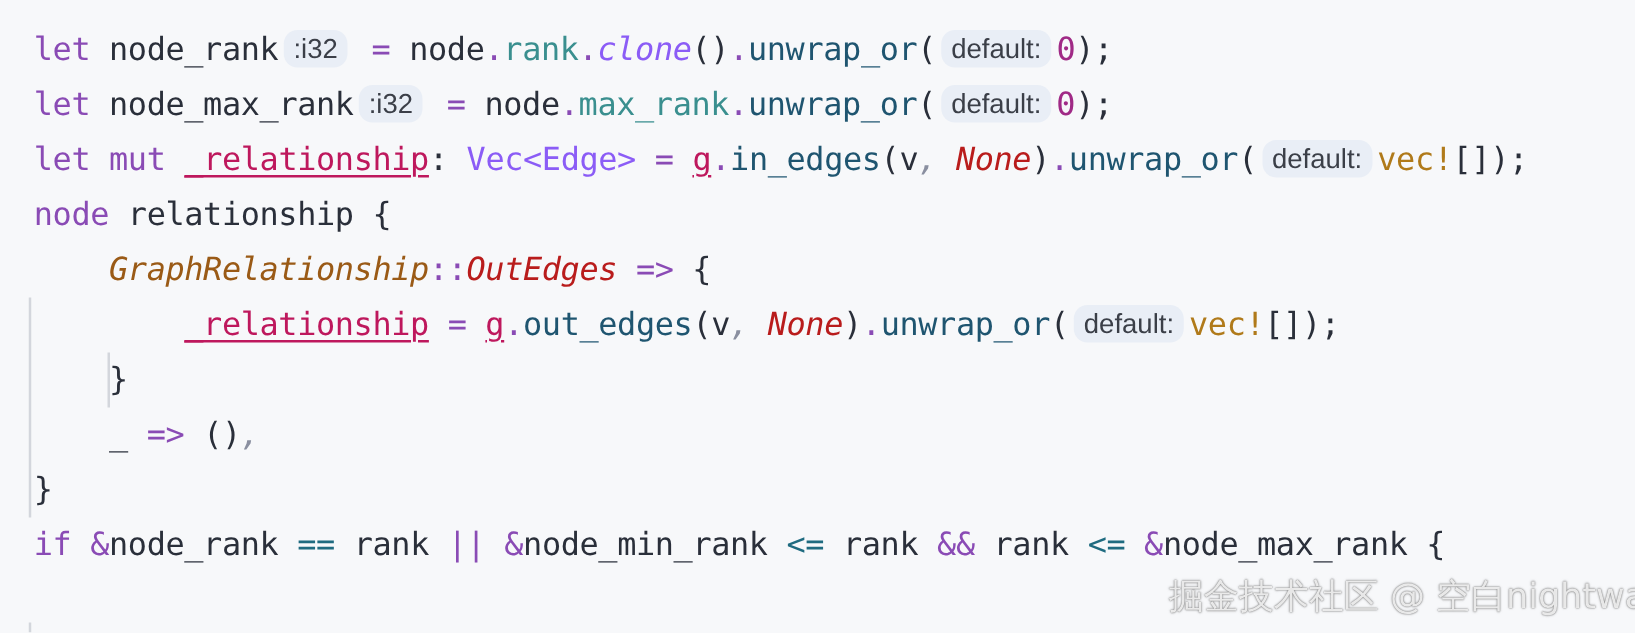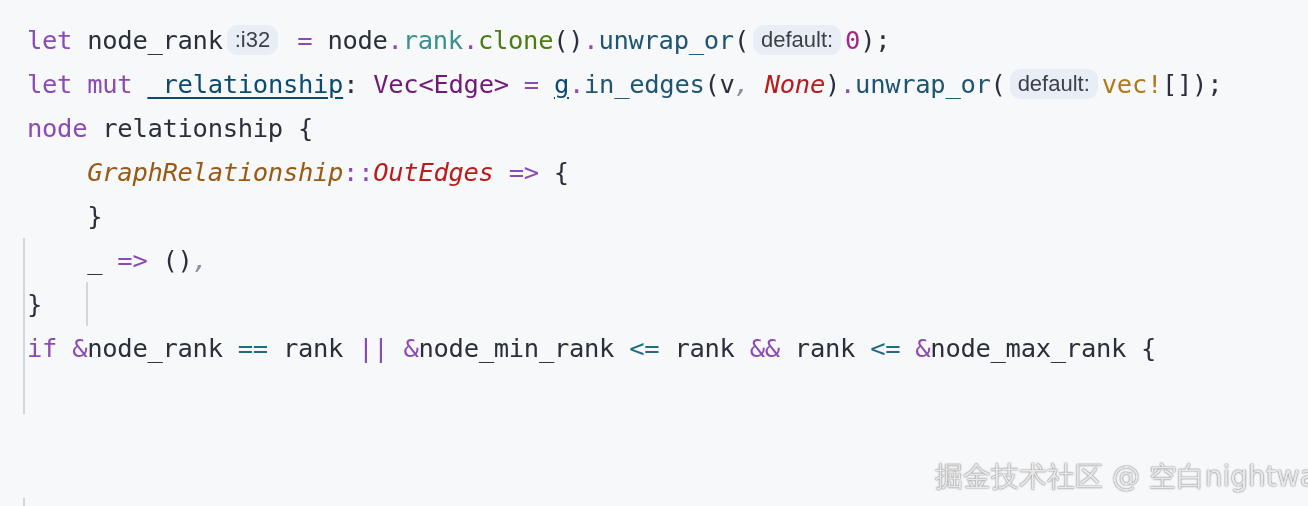--- a/index.html
+++ b/index.html
@@ -3,54 +3,56 @@
 <meta charset="utf-8">
 <style>
   html,body{margin:0;padding:0;}
   body{width:1308px;height:506px;background:#f7f8fa;overflow:hidden;position:relative;
        font-family:"DejaVu Sans Mono","Liberation Mono",monospace;}
   .editor{position:absolute;left:27px;top:18px;}
   .line{height:44px;line-height:44px;font-size:25.5px;white-space:pre;color:#2a2f3a;position:relative;letter-spacing:-0.3px;}
   .kw{color:#8a4bb5;}
   .fld{color:#3a8f8f;}
   .fn{color:#1f5570;}
-  .fni{color:#4d7c0f;}
+  .fni{color:#8b5cf6;font-style:italic;}
   .num{color:#a02a86;}
   .op{color:#8a4bb5;}
   .cmp{color:#1f6b80;}
-  .ty{color:#701a75;}
+  .ty{color:#8b5cf6;}
   .tyi{color:#9a5a16;font-style:italic;}
   .en{color:#b91c1c;font-style:italic;}
   .mac{color:#b07a1a;}
-  .mvar{color:#0c4a6e;text-decoration:underline;text-underline-offset:4px;text-decoration-thickness:1.5px;}
+  .mvar{color:#be185d;text-decoration:underline;text-underline-offset:4px;text-decoration-thickness:1.5px;}
   .dot{color:#8a4bb5;}
   .comma{color:#8a8fa0;font-style:italic;}
   .hint{display:inline-block;background:#e9eef6;border-radius:11px;color:#3b3f48;
         font-family:"Liberation Sans","DejaVu Sans",sans-serif;font-size:22px;line-height:30px;
         padding:0 8px;margin:0 4px;vertical-align:2px;letter-spacing:0;}
   .guide{position:absolute;width:1.5px;background:#d3d6dc;}
   .watermark{position:absolute;left:935px;top:458px;font-family:"DejaVu Sans","Liberation Sans",sans-serif;
              font-size:28px;color:rgba(255,255,255,0.85);
              text-shadow:0 0 1px rgba(90,90,90,0.9),0 0 2px rgba(90,90,90,0.6);letter-spacing:0;white-space:nowrap;}
 </style>
 </head>
 <body>
 
 <div class="editor">
 
   <div class="line"><span class="kw">let</span> <span>node_rank</span><span class="hint">:i32</span> <span class="op">=</span> <span>node</span><span class="dot">.</span><span class="fld">rank</span><span class="dot">.</span><span class="fni">clone</span>()<span class="dot">.</span><span class="fn">unwrap_or</span>(<span class="hint">default:</span><span class="num">0</span>);</div>
 
 
+  <div class="line"><span class="kw">let</span> <span>node_max_rank</span><span class="hint">:i32</span> <span class="op">=</span> <span>node</span><span class="dot">.</span><span class="fld">max_rank</span><span class="dot">.</span><span class="fn">unwrap_or</span>(<span class="hint">default:</span><span class="num">0</span>);</div>
 
   <div class="line"><span class="kw">let</span> <span class="kw">mut</span> <span class="mvar">_relationship</span>: <span class="ty">Vec&lt;Edge&gt;</span> <span class="op">=</span> <span class="mvar">g</span><span class="dot">.</span><span class="fn">in_edges</span>(<span>v</span><span class="comma">,</span> <span class="en">None</span>)<span class="dot">.</span><span class="fn">unwrap_or</span>(<span class="hint">default:</span><span class="mac">vec!</span>[]);</div>
 
   <div class="line"><span class="kw">node</span> <span>relationship</span> {</div>
 
   <div class="line">    <span class="tyi">GraphRelationship</span><span class="dot">::</span><span class="en">OutEdges</span> <span class="op">=&gt;</span> {</div>
 
+  <div class="line">        <span class="mvar">_relationship</span> <span class="op">=</span> <span class="mvar">g</span><span class="dot">.</span><span class="fn">out_edges</span>(<span>v</span><span class="comma">,</span> <span class="en">None</span>)<span class="dot">.</span><span class="fn">unwrap_or</span>(<span class="hint">default:</span><span class="mac">vec!</span>[]);</div>
 
   <div class="line">    }</div>
 
   <div class="line">    <span>_</span> <span class="op">=&gt;</span> <span>()</span><span class="comma">,</span></div>
 
   <div class="line">}</div>
 
   <div class="line"><span class="kw">if</span> <span class="kw">&amp;</span><span>node_rank</span> <span class="cmp">==</span> <span>rank</span> <span class="op">||</span> <span class="kw">&amp;</span><span>node_min_rank</span> <span class="cmp">&lt;=</span> <span>rank</span> <span class="op">&amp;&amp;</span> <span>rank</span> <span class="cmp">&lt;=</span> <span class="kw">&amp;</span><span>node_max_rank</span> {</div>
 </div>
 

